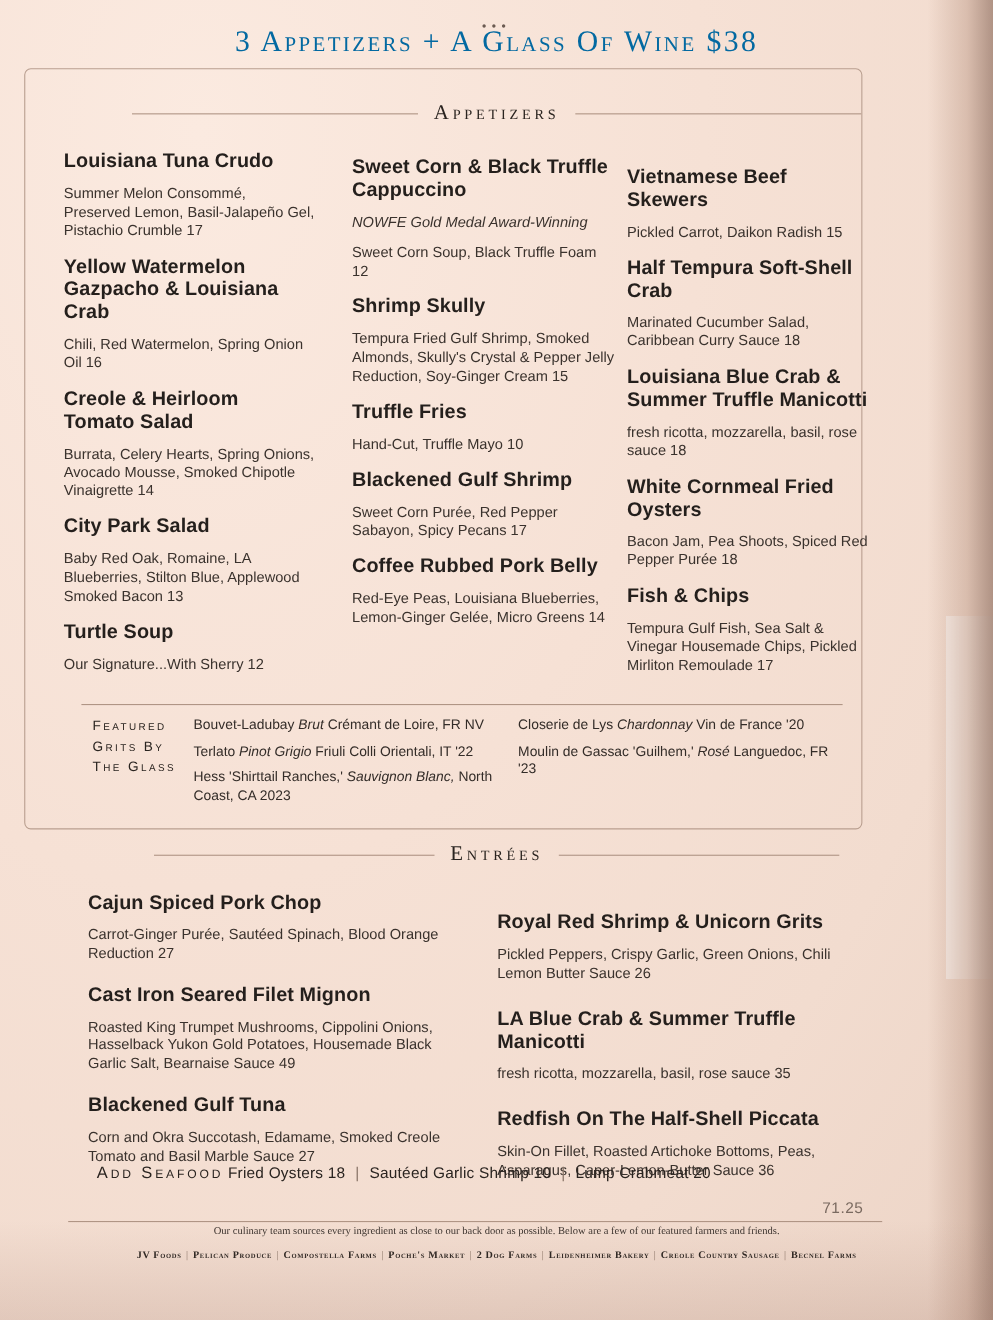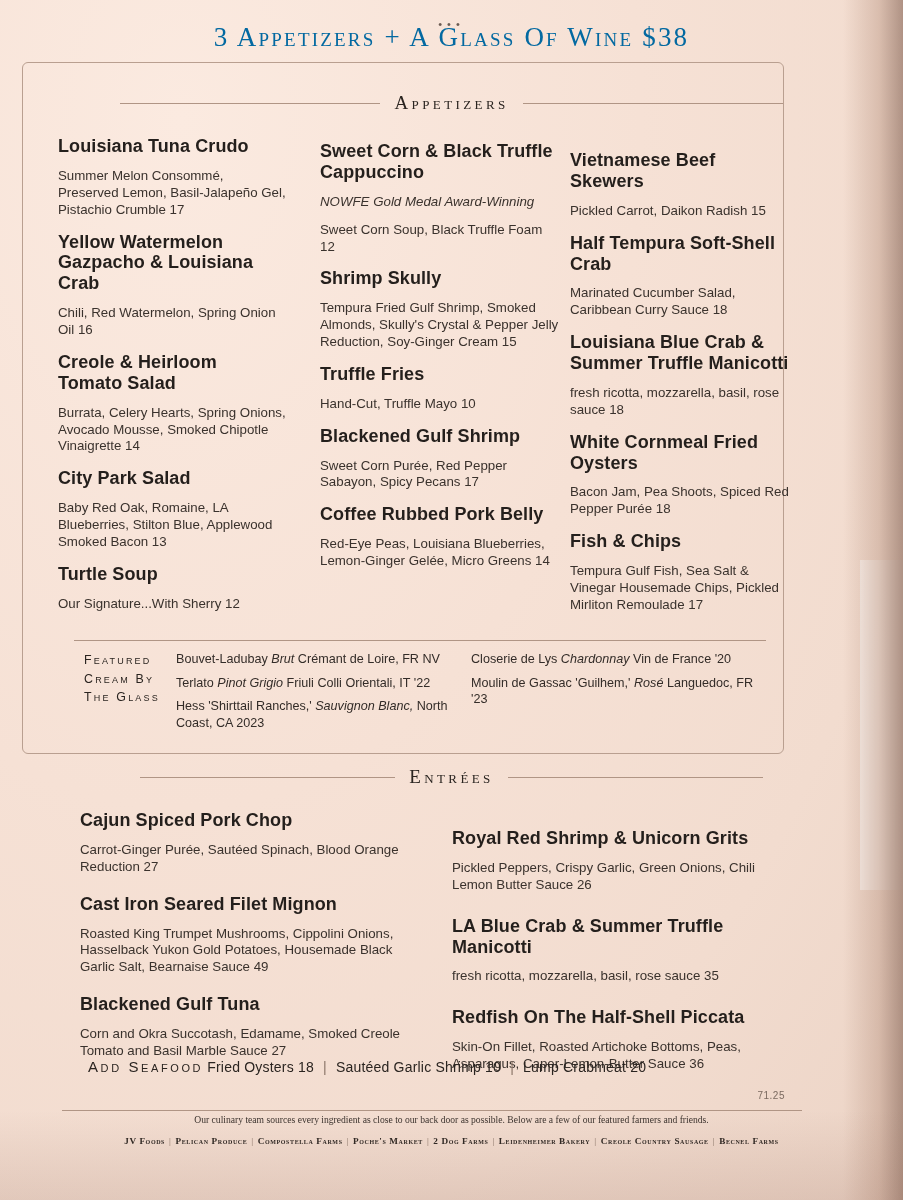--- a/index.html
+++ b/index.html
@@ -94,21 +94,21 @@
   .app-head{top:92px;}
 
   .addsea{
     position:absolute;left:88px;top:1058px;
     font-size:14px;letter-spacing:.2px;color:#2a2420;
   }
   .addsea .lbl{font-size:15px;letter-spacing:2.6px;font-variant:small-caps;}
   .addsea .sep{color:#8a7568;padding:0 5px;}
 
   .pricecode{
-    position:absolute;right:118px;top:1090px;font-size:10px;color:#7a6a60;letter-spacing:.5px;
+    position:absolute;right:118px;top:1090px;font-size:14px;color:#7a6a60;letter-spacing:.5px;
   }
 
   .footrule{position:absolute;left:62px;top:1110px;width:740px;height:1px;background:#b09585;}
   .footnote{
     position:absolute;left:0;right:0;top:1114px;text-align:center;
     font-size:9.6px;color:#3a322d;font-family:"Liberation Serif", serif;
   }
   .farmers{
     position:absolute;left:0;right:0;top:1136px;text-align:center;
     font-size:9.2px;letter-spacing:.6px;color:#2a2420;
@@ -203,21 +203,21 @@
     </div>
     <div class="item">
       <div class="iname">Fish &amp; Chips</div>
       <div class="idesc">Tempura Gulf Fish, Sea Salt &amp; Vinegar Housemade Chips, Pickled Mirliton Remoulade 17</div>
     </div>
   </div>
 
   <div class="wineblock">
     <div class="wine-rule"></div>
     <div class="wine-inner">
-      <div class="wine-label">Featured Cream By The Glass</div>
+      <div class="wine-label">Featured Grits By The Glass</div>
       <div class="wine-col wc1">
         <div class="w"><span>Bouvet-Ladubay </span><i>Brut</i><span> Crémant de Loire, FR NV</span></div>
         <div class="w"><span>Terlato </span><i>Pinot Grigio</i><span> Friuli Colli Orientali, IT '22</span></div>
         <div class="w"><span>Hess 'Shirttail Ranches,' </span><i>Sauvignon Blanc,</i><span> North Coast, CA 2023</span></div>
       </div>
       <div class="wine-col wc2">
         <div class="w"><span>Closerie de Lys </span><i>Chardonnay</i><span> Vin de France '20</span></div>
         <div class="w"><span>Moulin de Gassac 'Guilhem,' </span><i>Rosé</i><span> Languedoc, FR '23</span></div>
       </div>
     </div>

